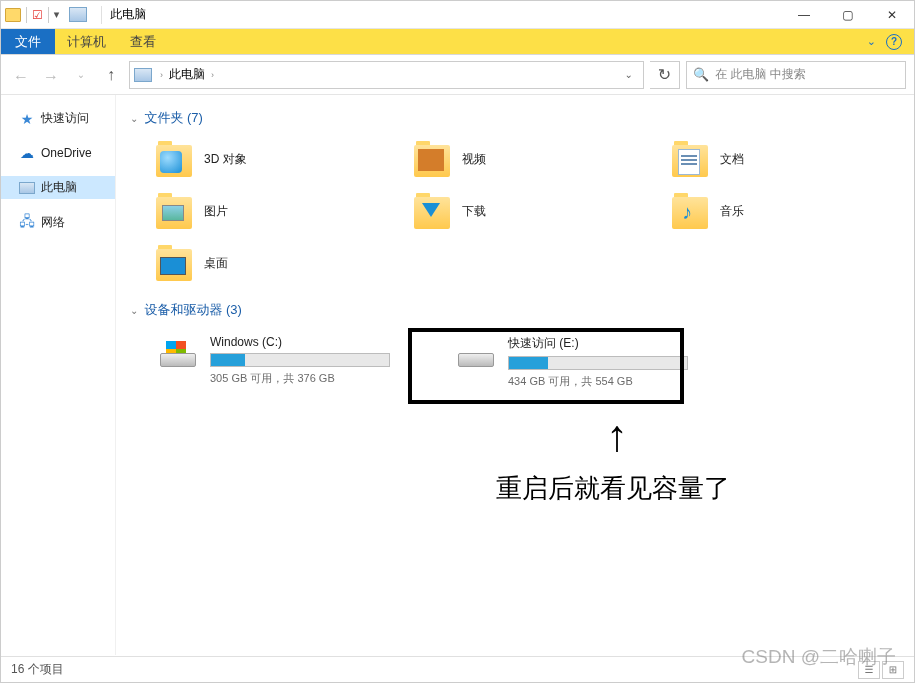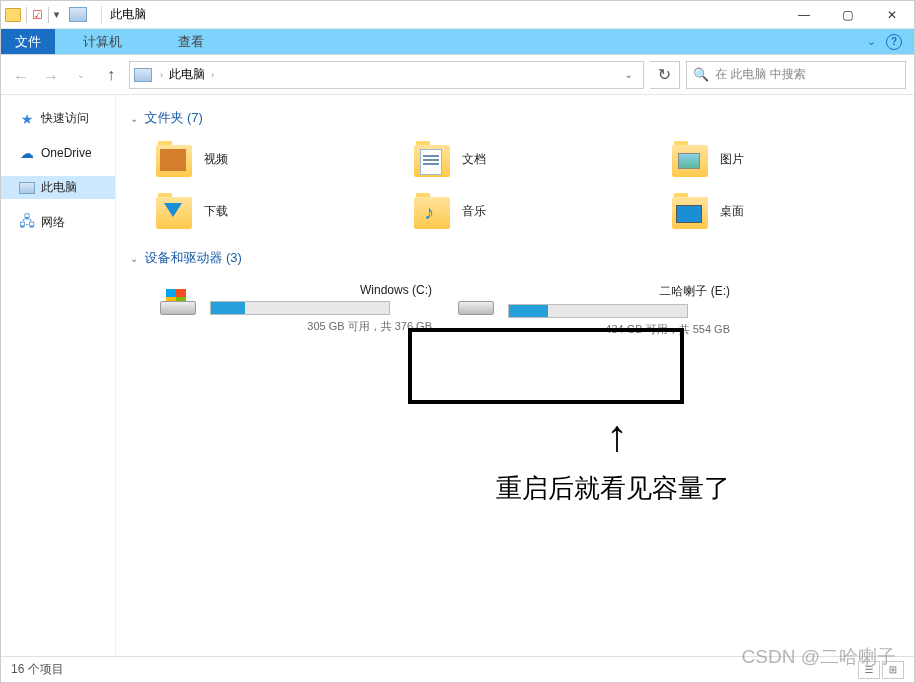--- a/index.html
+++ b/index.html
@@ -12,23 +12,23 @@
 .qat .sep { width: 1px; height: 16px; background: #ccc; margin: 0 3px; }
 .qat .check { color: #e53935; font-size: 12px; }
 .qat .eq { color: #555; font-size: 11px; }
 .title-ico { width: 18px; height: 15px; background: linear-gradient(180deg,#d9e7f5,#a9c7e6); border: 1px solid #7ba7cc; margin: 0 6px; }
 .title-text { font-size: 12px; color: #000; }
 .title-sepline { width: 1px; height: 18px; background: #e0e0e0; margin: 0 8px; }
 .win-controls { margin-left: auto; display: flex; }
 .win-controls div { width: 44px; height: 28px; display: flex; align-items: center; justify-content: center; font-size: 12px; color: #333; cursor: pointer; }
 
 
-.ribbon { height: 26px; display: flex; align-items: stretch; background: #7dd3fc; border-bottom: 1px solid #d8d8d8; }
+.ribbon { height: 26px; display: flex; align-items: stretch; background: #fde047; border-bottom: 1px solid #d8d8d8; }
 .tab-file { background: #1a6fc4; color: #fff; padding: 0 14px; display: flex; align-items: center; font-size: 13px; }
-.tab { padding: 0 28px; display: flex; align-items: center; font-size: 13px; color: #444; cursor: pointer; }
+.tab { padding: 0 12px; display: flex; align-items: center; font-size: 13px; color: #444; cursor: pointer; }
 .ribbon-right { margin-left: auto; display: flex; align-items: center; gap: 10px; padding-right: 12px; color: #1a6fc4; }
 .ribbon-right .chev { font-size: 11px; }
 .ribbon-right .help { width: 16px; height: 16px; border: 1.5px solid #1a6fc4; border-radius: 50%; display: flex; align-items: center; justify-content: center; font-size: 10px; font-weight: bold; }
 
 
 .navrow { height: 40px; display: flex; align-items: center; padding: 4px 8px; gap: 6px; border-bottom: 1px solid #e5e5e5; }
 .nav-arrow { width: 24px; height: 24px; display: flex; align-items: center; justify-content: center; color: #bbb; font-size: 16px; cursor: pointer; }
 .nav-arrow.recent { font-size: 10px; }
 .nav-up { color: #555; }
 .address { flex: 1; height: 28px; border: 1px solid #ccc; display: flex; align-items: center; padding: 0 4px; cursor: text; }
@@ -64,21 +64,21 @@
 .folder-label { font-size: 12px; color: #222; }
 .fi-3d .badge { position: absolute; left: 6px; top: 10px; width: 22px; height: 22px; background: radial-gradient(circle at 35% 30%, #9edcff, #1a8fd6); border-radius: 4px; }
 .fi-video .badge { position: absolute; left: 6px; top: 8px; width: 26px; height: 22px; background: #d47d2a; }
 .fi-pic .badge { position: absolute; left: 8px; top: 12px; width: 22px; height: 16px; background: linear-gradient(180deg,#8cd0e6,#5ab79e); border: 1px solid #888; }
 .fi-doc .badge { position: absolute; left: 8px; top: 8px; width: 22px; height: 26px; background: #fff; border: 1px solid #9cb8d4; }
 .fi-doc .lines { position: absolute; left: 11px; top: 14px; width: 16px; height: 2px; background: #6a8fb5; box-shadow: 0 4px 0 #6a8fb5, 0 8px 0 #6a8fb5; }
 .fi-dl .arrow { position: absolute; left: 10px; top: 10px; width: 0; height: 0; border-left: 9px solid transparent; border-right: 9px solid transparent; border-top: 14px solid #1a8fd6; }
 .fi-music .note { position: absolute; left: 12px; top: 8px; font-size: 20px; color: #1a8fd6; }
 .fi-desk .scr { position: absolute; left: 6px; top: 12px; width: 26px; height: 18px; background: #1a8fd6; border: 1px solid #555; }
 
-.drives-grid { display: grid; grid-template-columns: repeat(2, 290px); gap: 20px 8px; margin-left: 20px; text-align: right; }
+.drives-grid { display: grid; grid-template-columns: repeat(2, 290px); gap: 20px 8px; margin-left: 20px; }
 .drive-item { display: flex; gap: 12px; padding: 6px 8px; cursor: pointer; }
 .drive-ico { width: 40px; height: 36px; position: relative; }
 .drive-ico .disk { position: absolute; bottom: 4px; left: 2px; right: 2px; height: 14px; background: linear-gradient(180deg,#eee,#bbb); border: 1px solid #999; border-radius: 2px; }
 .drive-ico .win { position: absolute; top: 6px; left: 8px; width: 20px; height: 16px; background: conic-gradient(#f25022 0 25%, #7fba00 0 50%, #ffb900 0 75%, #00a4ef 0 100%); }
 .drive-info { flex: 1; }
 .drive-name { font-size: 12px; color: #222; margin-bottom: 4px; }
 .drive-bar { width: 180px; height: 14px; border: 1px solid #bcbcbc; background: #e8e8e8; margin-bottom: 4px; }
 .drive-fill { height: 100%; background: #26a0da; }
 .drive-stat { font-size: 11px; color: #6b6b6b; }
 
@@ -163,20 +163,28 @@
     </div>
   </div>
 
   <div class="main">
     <div class="group-hdr">
       <span class="chev">⌄</span>
       <span>文件夹 (7)</span>
     </div>
     <div class="folders-grid">
       <div class="folder-item">
+        <div class="folder-icon fi-3d">
+            <div class="tab"></div>
+            <div class="f"></div>
+            <div class="badge"></div>
+          </div>
+        <span class="folder-label">3D 对象</span>
+      </div>
+      <div class="folder-item">
         <div class="folder-icon fi-video">
             <div class="tab"></div>
             <div class="f"></div>
             <div class="badge"></div>
           </div>
         <span class="folder-label">视频</span>
       </div>
       <div class="folder-item">
         <div class="folder-icon fi-doc">
             <div class="tab"></div>
@@ -236,21 +244,21 @@
               <div class="drive-fill" id="fill-c" style="width: 19%;"></div>
             </div>
           <div class="drive-stat">305 GB 可用，共 376 GB</div>
         </div>
       </div>
       <div class="drive-item">
         <div class="drive-ico">
             <div class="disk"></div>
           </div>
         <div class="drive-info">
-          <div class="drive-name">二哈喇子 (E:)</div>
+          <div class="drive-name">快速访问 (E:)</div>
           <div class="drive-bar">
               <div class="drive-fill" id="fill-e" style="width: 22%;"></div>
             </div>
           <div class="drive-stat">434 GB 可用，共 554 GB</div>
         </div>
       </div>
     </div>
 
     <div class="highlight-box" style="left:292px; top:233px; width:276px; height:76px;"></div>
     <div class="anno-arrow" style="left:490px; top:316px;">↑</div>

